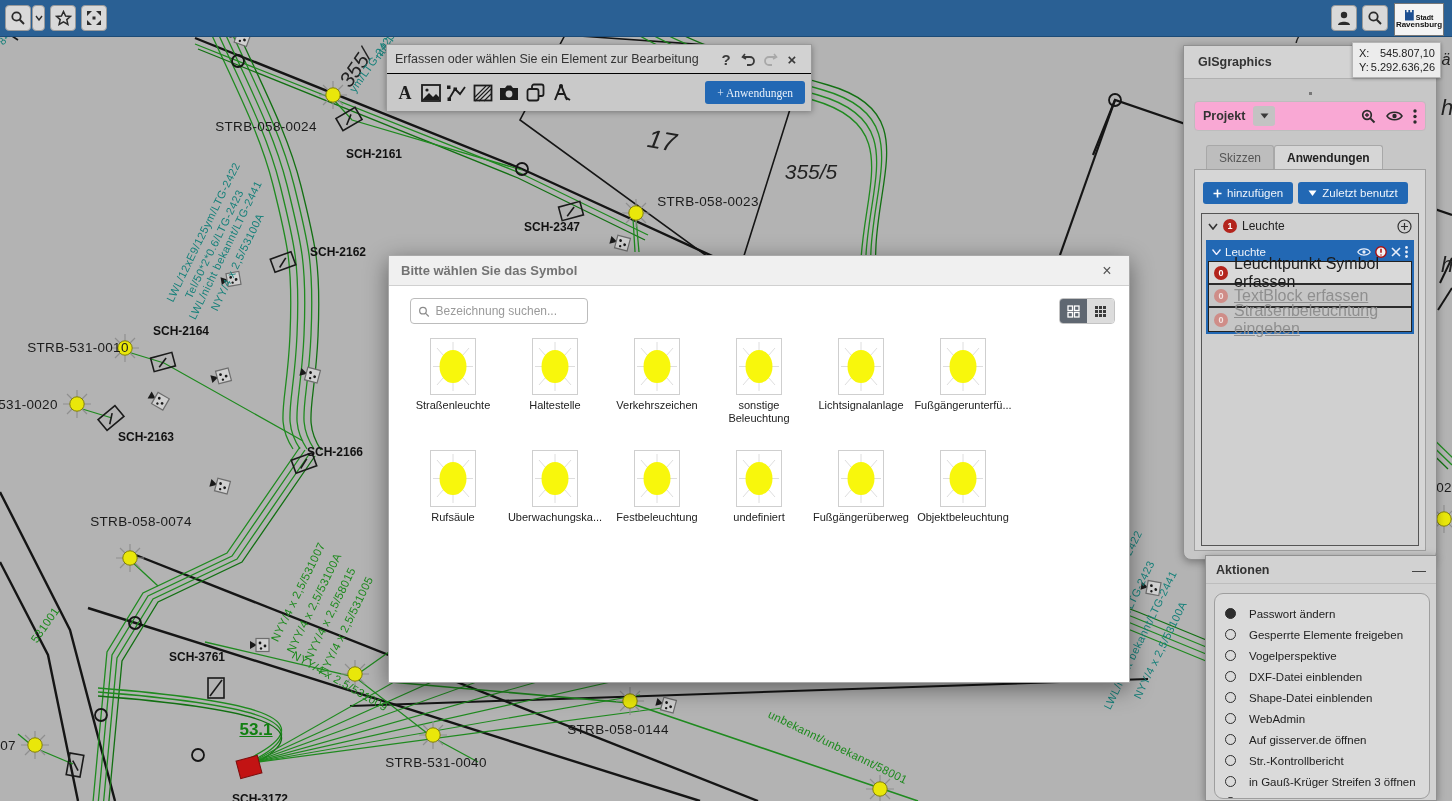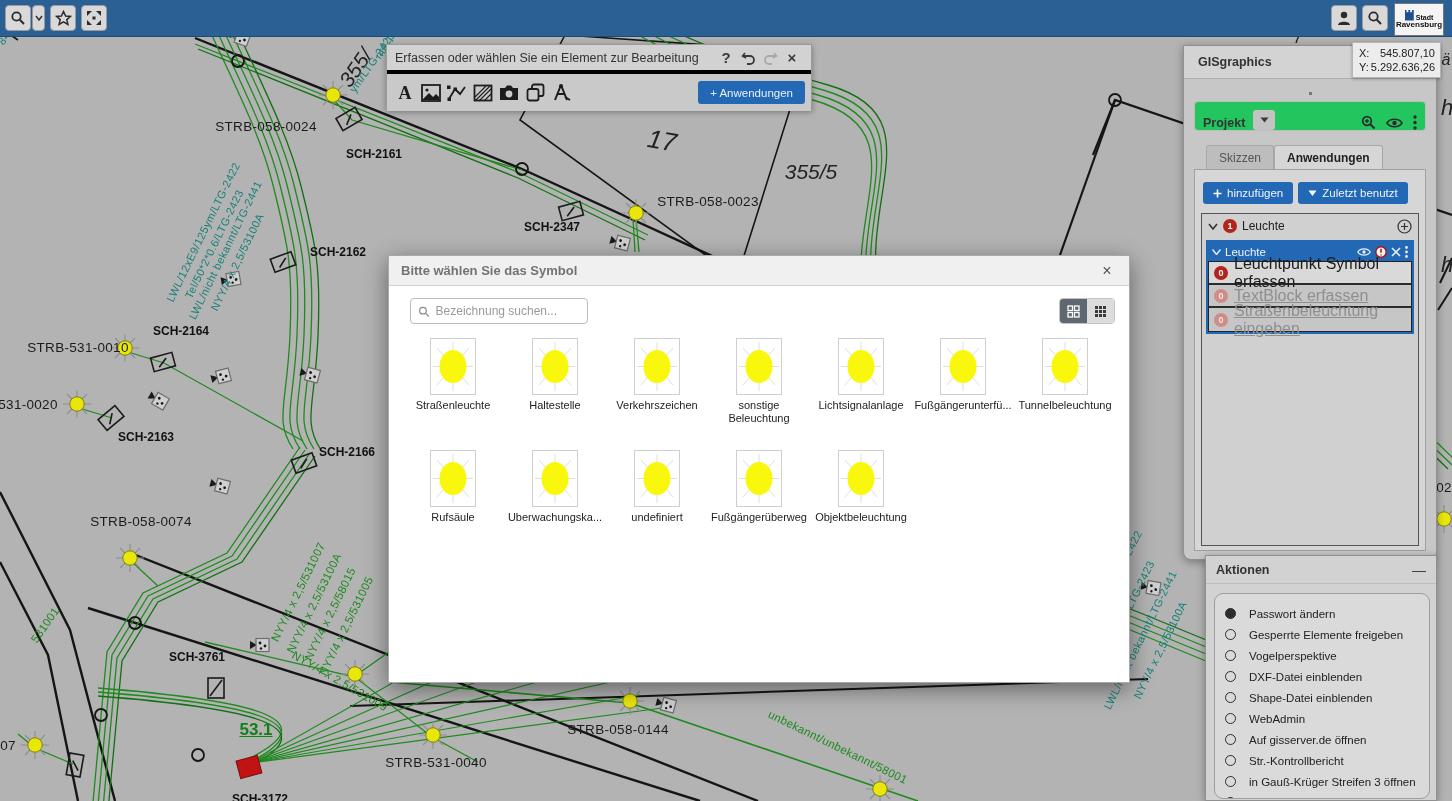--- a/index.html
+++ b/index.html
@@ -36,31 +36,31 @@
   #logo-box .city  { font-size:8px; font-weight:700; color:#111; }
 
   
   #coords { position:absolute; left:1352px; top:42px; width:89px; height:36px; background:#ececec;
             border:1px solid #b5b5b5; z-index:45; font-size:11px; color:#222; padding:3px 5px 0 6px; box-shadow:0 1px 3px rgba(0,0,0,.3); }
   #coords .crow { display:flex; justify-content:space-between; line-height:14px; }
 
   
   #edit-toolbar { position:absolute; left:386px; top:44px; width:426px; height:66px; z-index:20;
                   border:1px solid #9a9a9a; box-shadow:0 2px 6px rgba(0,0,0,.35); }
-  #et-title-row { height:29px; background:#d2d2d2; display:flex; align-items:center; padding:0 8px; border-bottom:4px solid #000000; }
+  #et-title-row { height:29px; background:#d2d2d2; display:flex; align-items:center; padding:0 8px; border-bottom:1px solid #000000; }
   #et-title { font-size:12.5px; color:#333; flex:1; }
   .et-ctl { width:22px; height:20px; display:flex; align-items:center; justify-content:center; cursor:pointer;
             font-size:15px; font-weight:700; color:#3a3a3a; }
   .et-ctl.disabled { color:#a8a8a8; cursor:default; }
   #et-icon-row { height:37px; background:#c9c9c9; display:flex; align-items:center; padding:0 6px; }
   .et-tool { width:24px; height:26px; margin-right:2px; display:flex; align-items:center; justify-content:center;
              border-radius:3px; cursor:pointer; }
   .et-tool svg { display:block; }
   #et-apply { margin-left:auto; background:#2268b4; color:#e8f0fa; border:none; border-radius:3px;
-              height:23px; padding:0 12px; font-size:11.5px; cursor:pointer; font-family:Liberation Sans, sans-serif; }
+              height:23px; padding:0 12px; font-size:11.5px; cursor:pointer; font-family:Liberation Serif, serif; }
 
   
   #dialog { position:absolute; left:388px; top:255px; width:742px; height:428px; background:#fff;
             border:1px solid #a9a9a9; box-shadow:0 6px 22px rgba(0,0,0,.45); z-index:30; }
   #dlg-titlebar { height:30px; background:#f0f0f0; border-bottom:1px solid #d0d0d0; display:flex; align-items:center; padding:0 12px; }
   #dlg-title { font-size:13px; font-weight:700; color:#737373; flex:1; }
   #dlg-close { font-size:16px; color:#555; cursor:pointer; width:20px; text-align:center; }
   #dlg-search-row { display:flex; align-items:center; padding:12px 14px 4px 21px; }
   #dlg-search { width:178px; height:26px; border:1px solid #bcbcbc; border-radius:4px; display:flex; align-items:center; padding:0 7px; }
   #dlg-search input { border:none; outline:none; font-size:12px; color:#333; width:100%; margin-left:6px; font-family:inherit; background:transparent; }
@@ -73,22 +73,22 @@
   .sym-cell { width:102px; display:flex; flex-direction:column; align-items:center; cursor:pointer; }
   .sym-box { width:46px; height:57px; background:#fff; border:1px solid #cfcfcf; }
   .sym-label { margin-top:4px; font-size:11px; color:#222; text-align:center; max-width:98px; line-height:1.15; }
 
   
   #sidebar { position:absolute; left:1183px; top:45px; width:254px; height:515px; background:#c7c7c7;
              border:1px solid #909090; border-radius:0 0 8px 8px; z-index:25; box-shadow:0 2px 8px rgba(0,0,0,.35); }
   #sb-header { height:33px; background:#d3d3d3; border-bottom:1px solid #b0b0b0; display:flex; align-items:center; padding:0 14px; }
   #sb-title { font-size:12.5px; font-weight:700; color:#333; }
   #sb-dot { position:absolute; left:125px; top:46px; width:3px; height:3px; background:#777; }
-  #project-row { margin:22px 10px 0 10px; height:30px; background:#22c55e; border:1px solid #bdbdbd; border-radius:4px;
-                 display:flex; align-items:flex-end; padding:0 8px; }
+  #project-row { margin:22px 10px 0 10px; height:30px; background:#f9a8d4; border:1px solid #bdbdbd; border-radius:4px;
+                 display:flex; align-items:center; padding:0 8px; }
   #project-label { font-size:12.5px; font-weight:700; color:#333; }
   #project-dd { width:22px; height:20px; background:#c3c3c3; border-radius:3px; margin-left:8px; display:flex; align-items:center; justify-content:center; cursor:pointer; }
   #project-icons { margin-left:auto; display:flex; gap:10px; align-items:center; }
   .pr-icon { cursor:pointer; display:flex; }
   #tabs-row { display:flex; margin:14px 0 0 22px; }
   .tab { height:24px; padding:0 12px; font-size:12px; display:flex; align-items:center; cursor:pointer;
          background:#bdbdbd; color:#555; border:1px solid #a8a8a8; border-bottom:none; border-radius:3px 3px 0 0; }
   .tab.active { background:#d6d6d6; color:#222; font-weight:700; }
   #sb-content { margin:0 10px; height:382px; background:#d6d6d6; border:1px solid #a0a0a0; padding:12px 6px 6px 6px; }
   #sb-buttons { display:flex; gap:5px; padding:0 2px; }
@@ -407,21 +407,21 @@
       <div class="ml sch" style="left: 552px; top: 227px;">SCH-2347</div>
       <div class="ml strb" style="left: 708px; top: 201px;">STRB-058-0023</div>
       <div class="ml parcel" style="left: 811px; top: 172px;">355/5</div>
       <div class="ml parcel-lg" style="left: 662px; top: 141px; transform: translate(-50%, -50%) rotate(10deg);">17</div>
       <div class="ml parcel" style="left: 356px; top: 68px; transform: translate(-50%, -50%) rotate(-55deg);">355/</div>
       <div class="ml sch" style="left: 338px; top: 252px;">SCH-2162</div>
       <div class="ml sch" style="left: 181px; top: 331px;">SCH-2164</div>
       <div class="ml strb" style="left: 78px; top: 347px;">STRB-531-0010</div>
       <div class="ml strb" style="left: 7px; top: 404px;">STRB-531-0020</div>
       <div class="ml sch" style="left: 146px; top: 437px;">SCH-2163</div>
-      <div class="ml sch" style="left: 347px; top: 452px; text-align: right;">SCH-2166</div>
+      <div class="ml sch" style="left: 335px; top: 452px; text-align: right;">SCH-2166</div>
       <div class="ml strb" style="left: 141px; top: 521px;">STRB-058-0074</div>
       <div class="ml sch" style="left: 197px; top: 657px;">SCH-3761</div>
       <div class="ml grnbig" style="left: 256px; top: 730px;">53.1</div>
       <div class="ml strb" style="left: 436px; top: 762px;">STRB-531-0040</div>
       <div class="ml strb" style="left: 618px; top: 729px;">STRB-058-0144</div>
       <div class="ml strb" style="left: 8px; top: 745px;">07</div>
       <div class="ml sch" style="left: 260px; top: 799px;">SCH-3172</div>
       <div class="ml teal" style="left: 203px; top: 232px; transform: translate(-50%, -50%) rotate(-64deg);">LWL/12xE9/125ym/LTG-2422</div>
       <div class="ml teal" style="left: 214px; top: 244px; transform: translate(-50%, -50%) rotate(-64deg);">Tel/50*2*0.6/LTG-2423</div>
       <div class="ml teal" style="left: 225px; top: 250px; transform: translate(-50%, -50%) rotate(-64deg);">LWL/nicht bekannt/LTG-2441</div>
@@ -667,48 +667,48 @@
         </div>
         <div class="sym-cell">
           <div class="sym-box"><svg width="44" height="55" viewBox="0 0 44 55">
   <g stroke="#dedede" stroke-width="1">
                 <path d="M22,3 L22,52 M2,27.5 L42,27.5 M6,9 L38,46 M6,46 L38,9"></path>
               </g>
   <ellipse cx="22" cy="27.5" rx="13.5" ry="16.5" fill="#f8f70c"></ellipse>
             </svg></div>
                       <div class="sym-label">Fußgängerunterfü...</div>
         </div>
-        <div class="sym-cell">
-          <div class="sym-box"><svg width="44" height="55" viewBox="0 0 44 55">
-  <g stroke="#dedede" stroke-width="1">
-                <path d="M22,3 L22,52 M2,27.5 L42,27.5 M6,9 L38,46 M6,46 L38,9"></path>
-              </g>
-  <ellipse cx="22" cy="27.5" rx="13.5" ry="16.5" fill="#f8f70c"></ellipse>
-            </svg></div>
-                      <div class="sym-label">Tunnelbeleuchtung</div>
-        </div>
       </div>
       <div class="sym-row">
         <div class="sym-cell">
           <div class="sym-box"><svg width="44" height="55" viewBox="0 0 44 55">
   <g stroke="#dedede" stroke-width="1">
                 <path d="M22,3 L22,52 M2,27.5 L42,27.5 M6,9 L38,46 M6,46 L38,9"></path>
               </g>
   <ellipse cx="22" cy="27.5" rx="13.5" ry="16.5" fill="#f8f70c"></ellipse>
             </svg></div>
                       <div class="sym-label">Rufsäule</div>
         </div>
         <div class="sym-cell">
           <div class="sym-box"><svg width="44" height="55" viewBox="0 0 44 55">
   <g stroke="#dedede" stroke-width="1">
                 <path d="M22,3 L22,52 M2,27.5 L42,27.5 M6,9 L38,46 M6,46 L38,9"></path>
               </g>
   <ellipse cx="22" cy="27.5" rx="13.5" ry="16.5" fill="#f8f70c"></ellipse>
             </svg></div>
                       <div class="sym-label">Uberwachungska...</div>
+        </div>
+        <div class="sym-cell">
+          <div class="sym-box"><svg width="44" height="55" viewBox="0 0 44 55">
+  <g stroke="#dedede" stroke-width="1">
+                <path d="M22,3 L22,52 M2,27.5 L42,27.5 M6,9 L38,46 M6,46 L38,9"></path>
+              </g>
+  <ellipse cx="22" cy="27.5" rx="13.5" ry="16.5" fill="#f8f70c"></ellipse>
+            </svg></div>
+                      <div class="sym-label">Festbeleuchtung</div>
         </div>
         <div class="sym-cell">
           <div class="sym-box"><svg width="44" height="55" viewBox="0 0 44 55">
   <g stroke="#dedede" stroke-width="1">
                 <path d="M22,3 L22,52 M2,27.5 L42,27.5 M6,9 L38,46 M6,46 L38,9"></path>
               </g>
   <ellipse cx="22" cy="27.5" rx="13.5" ry="16.5" fill="#f8f70c"></ellipse>
             </svg></div>
                       <div class="sym-label">undefiniert</div>
         </div>

